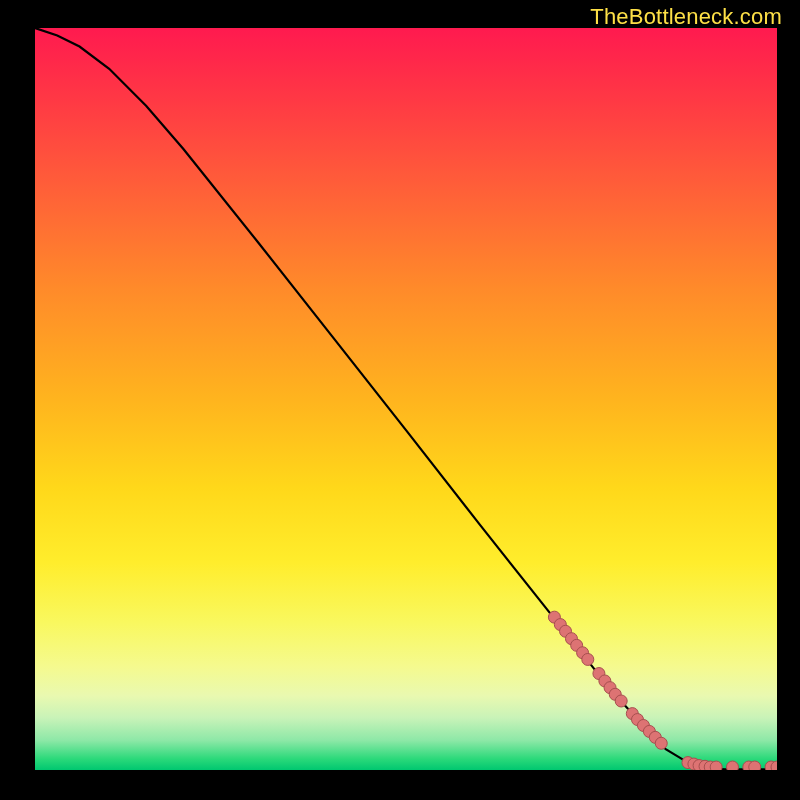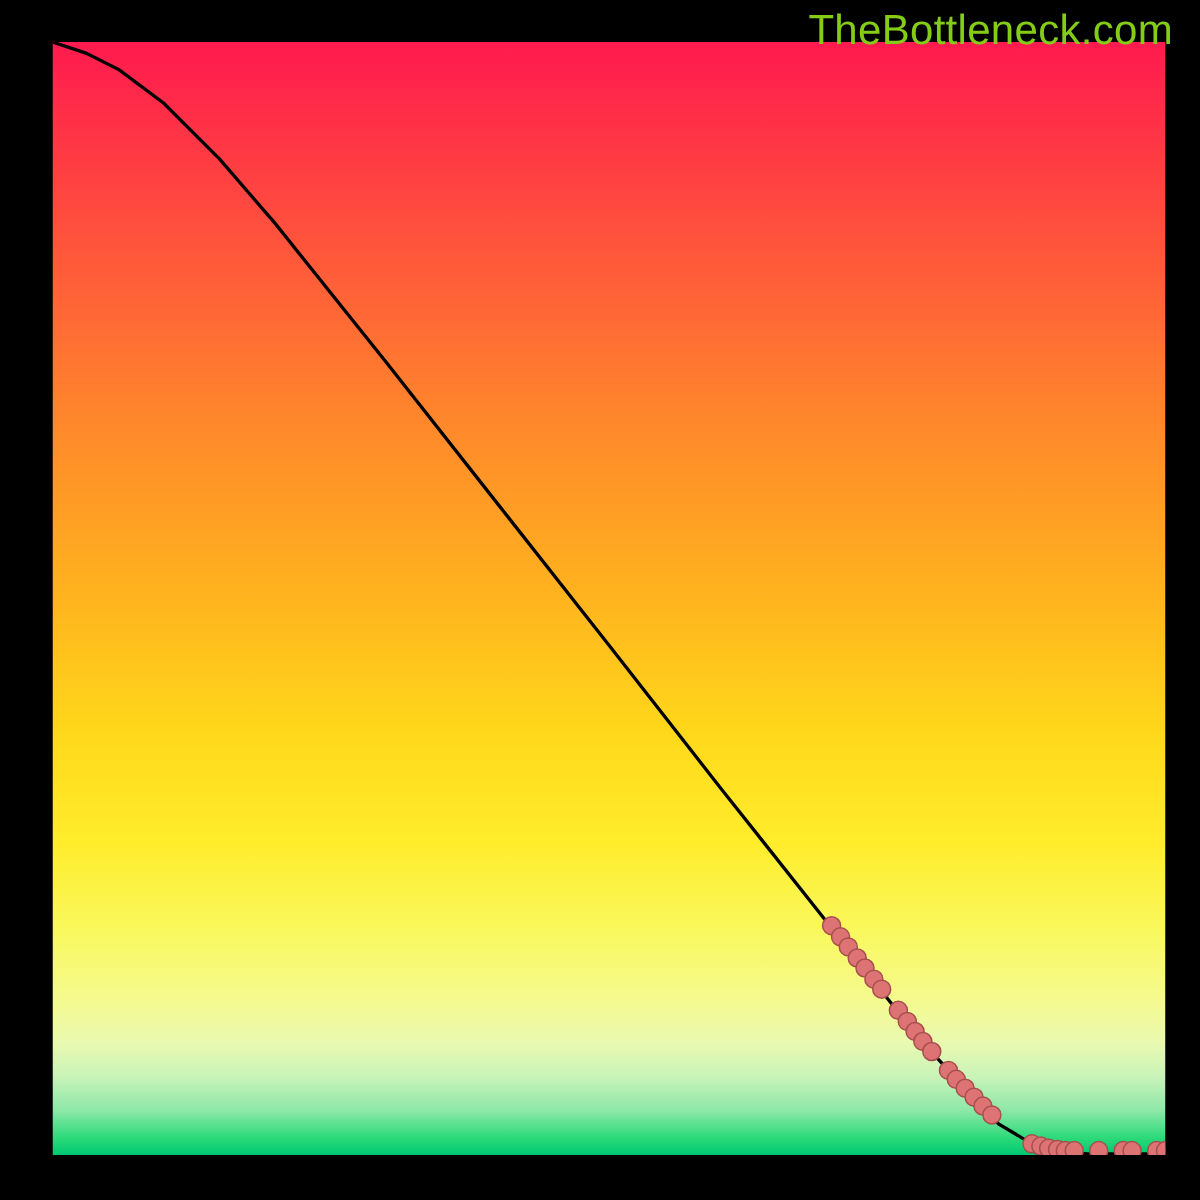--- a/index.html
+++ b/index.html
@@ -8,22 +8,22 @@
     position: relative;
     width: 800px;
     height: 800px;
     background: #000;
   }
   .watermark {
     position: absolute;
     top: 4px;
     right: 18px;
     font-family: Arial, Helvetica, sans-serif;
-    font-size: 28px;
-    color: #84cc16;
+    font-size: 22px;
+    color: #fde047;
     letter-spacing: 0.2px;
     z-index: 5;
   }
   .plot {
     position: absolute;
     left: 35px;
     top: 28px;
     width: 742px;
     height: 742px;
     overflow: hidden;

